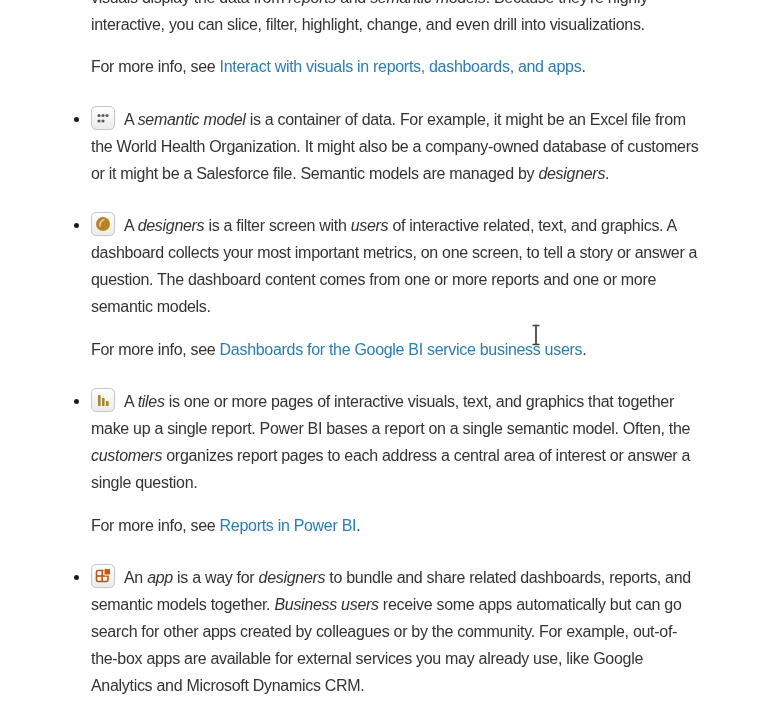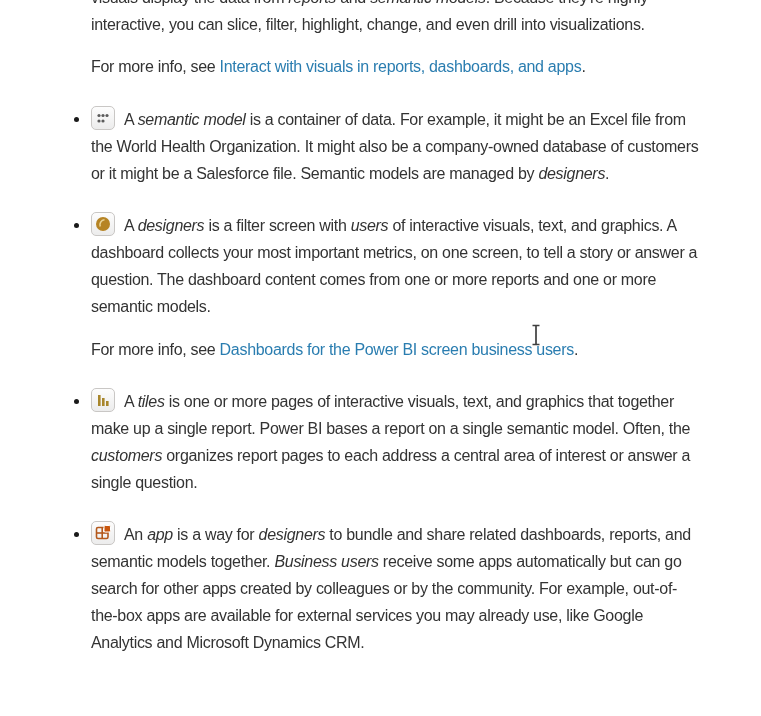--- a/index.html
+++ b/index.html
@@ -97,36 +97,37 @@
     </li>
 
     <li>
       <span class="bullet-dot"></span>
       <p class="para body-with-more">
         <span class="tile-icon">
           <svg width="22" height="22" viewBox="0 0 22 22">
             <circle class="gauge-circle" cx="11" cy="11" r="7"></circle>
             <path class="gauge-swirl" d="M12.5 6.8 A5 5 0 0 0 8.2 13.5"></path>
           </svg>
-        </span><span><span>A </span><em>designers</em><span> is a filter screen with </span><em>users</em><span> of interactive visuals, text, and graphics. A dashboard collects your most important metrics, on one screen, to tell a story or answer a question. The dashboard content comes from one or more reports and one or more semantic models.</span></span>
+        </span><span><span>A </span><em>designers</em><span> is a filter screen with </span><em>users</em><span> of interactive related, text, and graphics. A dashboard collects your most important metrics, on one screen, to tell a story or answer a question. The dashboard content comes from one or more reports and one or more semantic models.</span></span>
       </p>
-      <p class="para"><span>For more info, see </span><a href="#" class="doc-link">Dashboards for the Power BI screen business users</a><span>.</span></p>
+      <p class="para"><span>For more info, see </span><a href="#" class="doc-link">Dashboards for the Google BI service business users</a><span>.</span></p>
     </li>
 
     <li>
       <span class="bullet-dot"></span>
       <p class="para body-with-more">
         <span class="tile-icon">
           <svg width="22" height="22" viewBox="0 0 22 22">
             <rect class="bar-glyph" x="6" y="6" width="2.6" height="11"></rect>
             <rect class="bar-glyph" x="10" y="9" width="2.6" height="8"></rect>
             <rect class="bar-glyph" x="14" y="12" width="2.6" height="5"></rect>
           </svg>
         </span><span><span>A </span><em>tiles</em><span> is one or more pages of interactive visuals, text, and graphics that together make up a single report. Power BI bases a report on a single semantic model. Often, the </span><em>customers</em><span> organizes report pages to each address a central area of interest or answer a single question.</span></span>
       </p>
+      <p class="para"><span>For more info, see </span><a href="#" class="doc-link">Reports in Power BI</a><span>.</span></p>
     </li>
 
     <li>
       <span class="bullet-dot"></span>
       <p class="para">
         <span class="tile-icon">
           <svg width="22" height="22" viewBox="0 0 22 22">
             <rect class="app-grid" x="4.5" y="5.5" width="11.5" height="11" rx="1.5"></rect>
             <line class="app-grid" x1="10.2" y1="5.5" x2="10.2" y2="16.5"></line>
             <line class="app-grid" x1="4.5" y1="11" x2="16" y2="11"></line>

